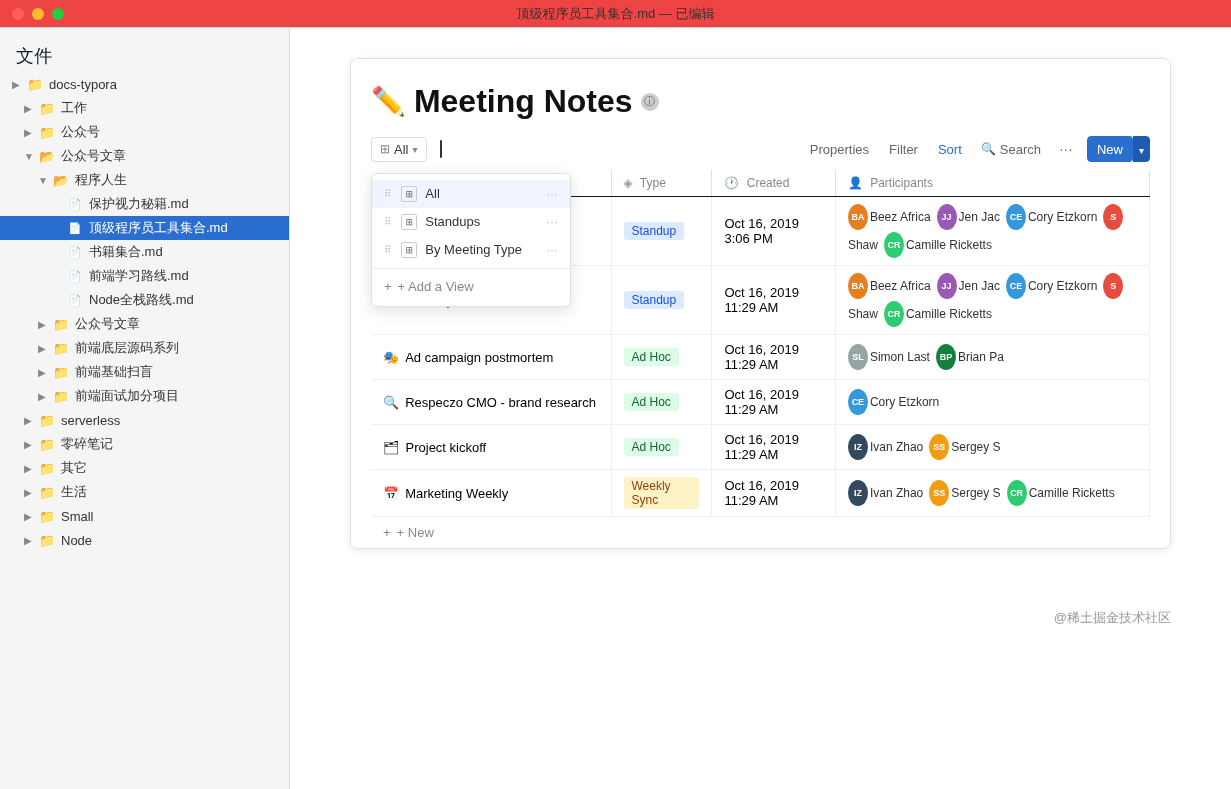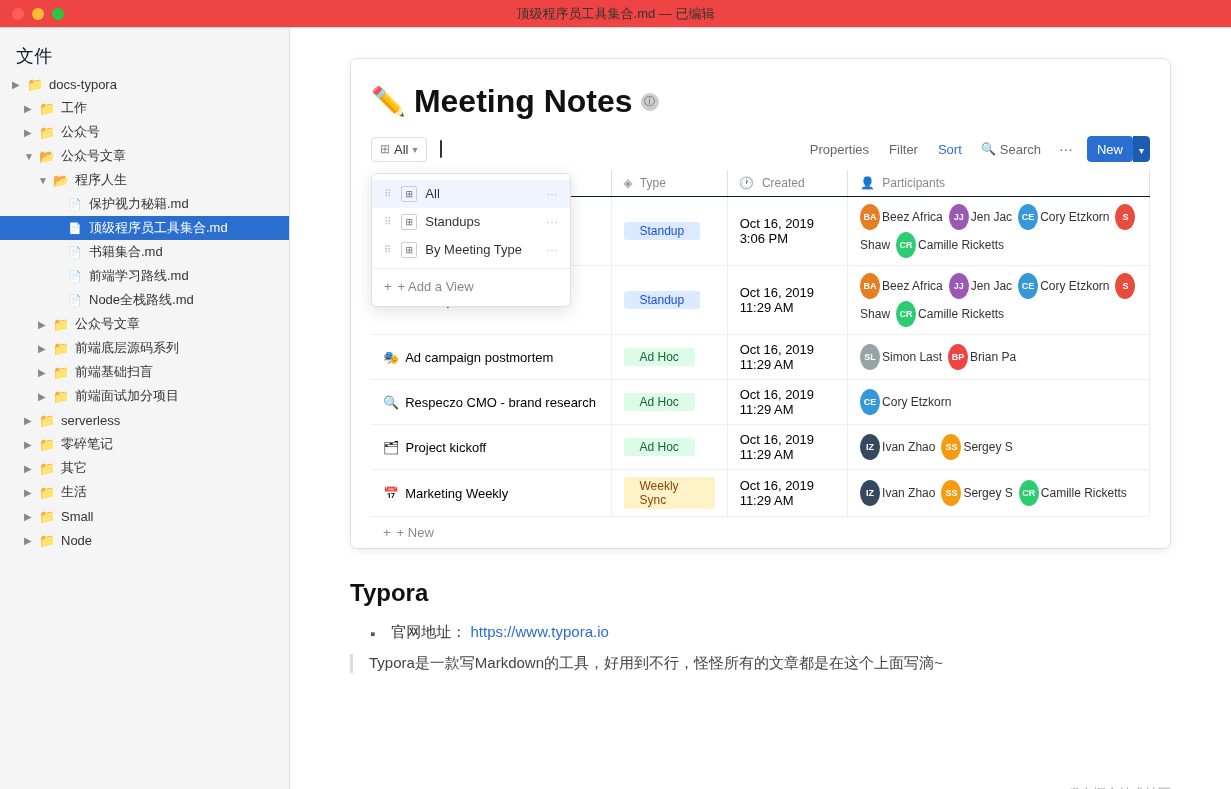--- a/index.html
+++ b/index.html
@@ -299,21 +299,21 @@
     }
     .notion-table td {
       padding: 7px 12px;
       border-bottom: 1px solid #efefef;
       border-right: 1px solid #efefef;
       vertical-align: middle;
     }
 
     .tag {
       display: inline-block;
-      padding: 2px 16px;
+      padding: 2px 8px;
       border-radius: 3px;
       font-size: 12px;
       font-weight: 500;
     }
     .tag-standup { background: #dbeafe; color: #1d4ed8; }
     .tag-adhoc { background: #dcfce7; color: #166534; }
     .tag-weekly { background: #fef3c7; color: #92400e; }
 
     .avatar-group {
       display: flex;
@@ -672,21 +672,21 @@
                 </td>
               </tr>
               <tr>
                 <td><span style="margin-right:6px;">🎭</span><span>Ad campaign postmortem</span></td>
                 <td><span class="tag tag-adhoc">Ad Hoc</span></td>
                 <td><span>Oct 16, 2019 11:29 AM</span></td>
                 <td>
                   <div class="avatar-group">
                     <div class="avatar" style="background: rgb(149, 165, 166);">SL</div>
                     <span class="avatar-name">Simon Last</span>
-                    <div class="avatar" style="background: #ef4444;">BP</div>
+                    <div class="avatar" style="background: #15803d;">BP</div>
                     <span class="avatar-name">Brian Pa</span>
                   </div>
                 </td>
               </tr>
               <tr>
                 <td><span style="margin-right:6px;">🔍</span><span>Respeczo CMO - brand research</span></td>
                 <td><span class="tag tag-adhoc">Ad Hoc</span></td>
                 <td><span>Oct 16, 2019 11:29 AM</span></td>
                 <td>
                   <div class="avatar-group">
@@ -726,36 +726,19 @@
             </tbody>
         </table>
 
         <div class="add-new-row">
           <span>+</span>
           <span>+ New</span>
         </div>
       </div>
     </div>
 
-    <div class="md-content">
-      <h2 class="md-h2">Typora</h2>
-
-      <ul class="md-list">
-        <li>
-          <span></span>
-          <span>
-            <span>官网地址：</span>
-            <a class="md-link" href="#">https://www.typora.io</a>
-          </span>
-        </li>
-      </ul>
-
-      <blockquote class="md-blockquote">
-        <span>Typora是一款写Markdown的工具，好用到不行，怪怪所有的文章都是在这个上面写滴~</span>
-      </blockquote>
-    </div>
 
     <div class="footer-text">
       <span>@稀土掘金技术社区</span>
     </div>
 
   </div>
 </div>
 
 </body></html>

